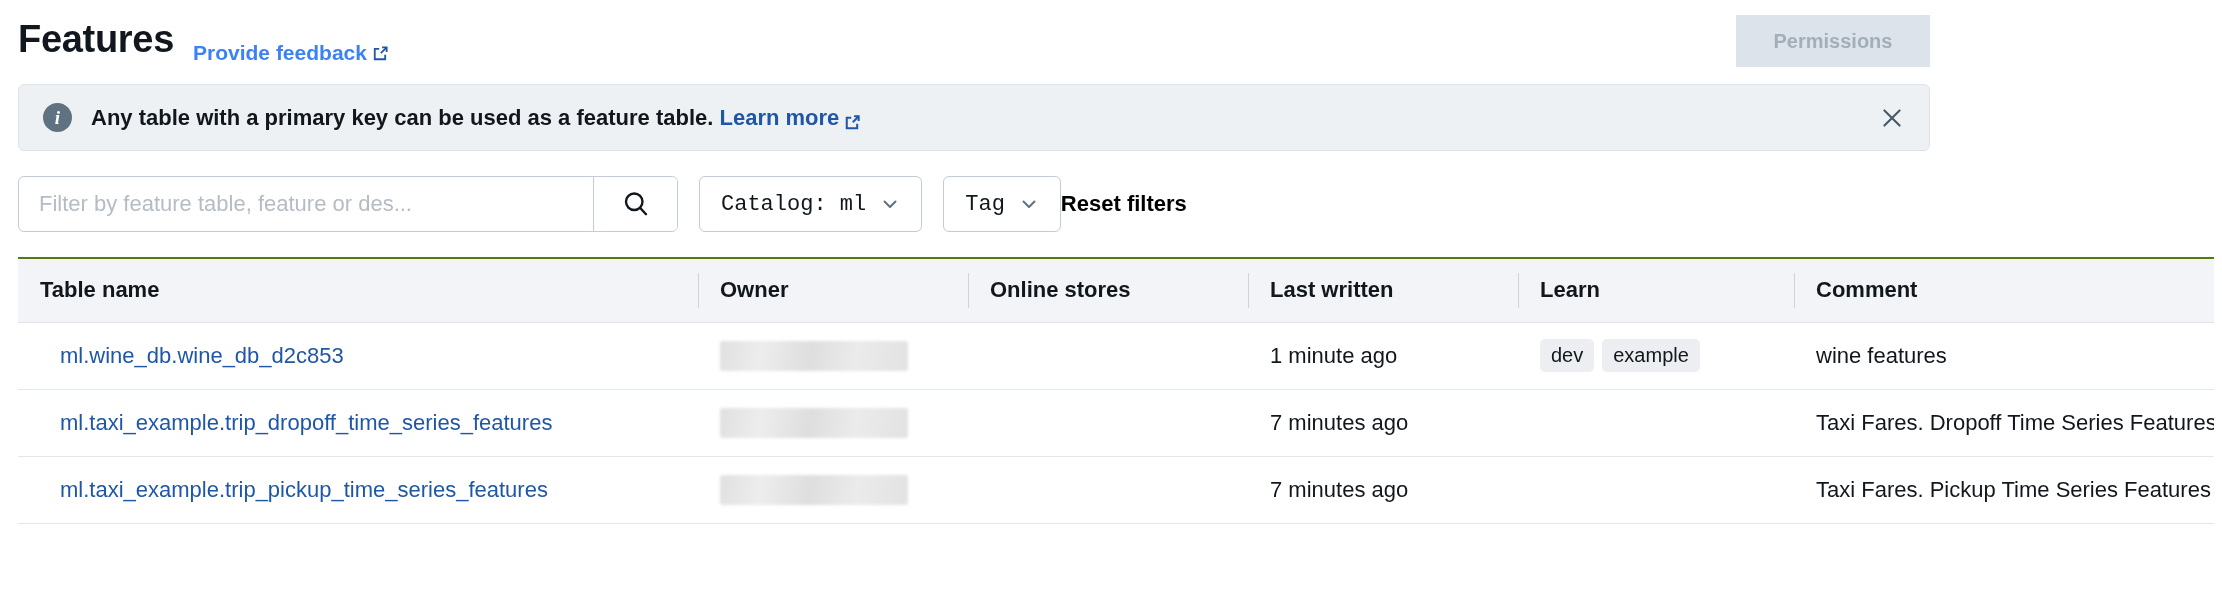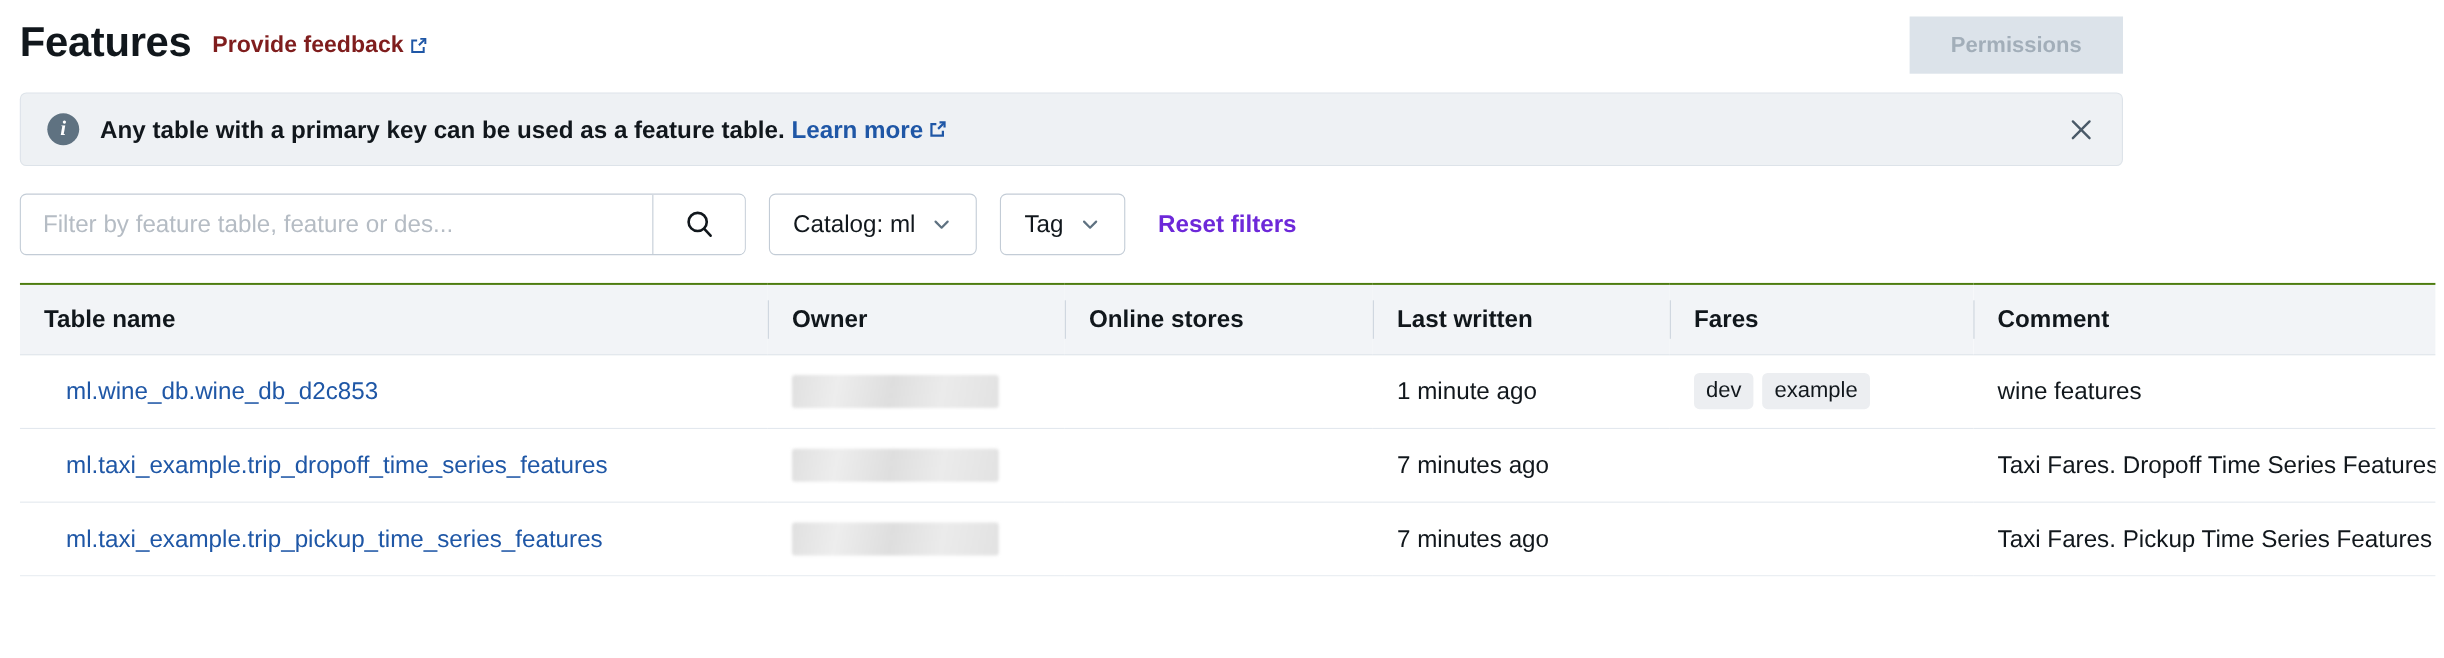--- a/index.html
+++ b/index.html
@@ -17,22 +17,22 @@
   .page-header {
     display: flex; align-items: center;
     height: 78px; padding-left: 2px;
   }
   .page-title {
     font-size: 38px; font-weight: 700; letter-spacing: -0.3px;
     color: #11171c; line-height: 1;
   }
   .feedback-link {
     margin-left: 19px; font-size: 21px; font-weight: 600;
-    color: #7f1d1d; display: inline-flex; align-items: center; gap: 5px;
-    text-decoration: none; cursor: pointer; position: relative; top: 2px;
+    color: #3b82f6; display: inline-flex; align-items: center; gap: 5px;
+    text-decoration: none; cursor: pointer; position: relative; top: 14px;
   }
   .ext-icon { display: inline-block; width: 17px; height: 17px; }
   .ext-icon svg { display: block; width: 17px; height: 17px; }
   .header-spacer { flex: 1; }
   .permissions-btn {
     background: #dce3ea; color: #a2aeb9;
     border: none; border-radius: 0;
     font-family: inherit; font-size: 20px; font-weight: 600;
     padding: 0 24px; height: 52px; min-width: 194px;
     cursor: default; margin-top: 4px; margin-right: 2px;
@@ -55,21 +55,21 @@
     font-size: 19px; font-weight: 700; font-style: italic;
     display: flex; align-items: center; justify-content: center;
     flex: 0 0 29px; font-family: "Liberation Serif", serif;
   }
   .info-text {
     margin-left: 19px; font-size: 22px; font-weight: 700; color: #11171c;
     white-space: nowrap;
   }
   .learn-more {
     color: #1f57a6; font-weight: 700; text-decoration: none;
-    display: inline-flex; align-items: center; gap: 5px; cursor: pointer;
+    display: inline-flex; align-items: flex-end; gap: 5px; cursor: pointer;
   }
   .banner-close {
     position: absolute; right: 22px; top: 50%; transform: translateY(-50%);
     width: 30px; height: 30px; cursor: pointer;
     display: flex; align-items: center; justify-content: center;
     background: none; border: none; padding: 0;
   }
   .banner-close svg { width: 26px; height: 26px; display: block; }
 
   
@@ -94,26 +94,26 @@
     background: #ffffff; cursor: pointer;
     display: flex; align-items: center; justify-content: center; padding: 0;
   }
   .search-btn svg { width: 30px; height: 30px; display: block; }
 
   .dropdown {
     height: 56px; margin-left: 21px;
     border: 1px solid #c3ccd6; border-radius: 6px; background: #fff;
     display: flex; align-items: center; gap: 14px;
     padding: 0 21px; cursor: pointer;
-    font-size: 22px; color: #11171c; font-family: Liberation Sans, sans-serif;
+    font-size: 22px; color: #11171c; font-family: Liberation Mono, monospace;
   }
   .chev { width: 20px; height: 20px; display: block; flex: 0 0 20px; }
   .reset-link {
-    margin-left: 30px; font-size: 22px; font-weight: 700;
-    color: #6d28d9; text-decoration: none; cursor: pointer;
+    font-size: 22px; font-weight: 700;
+    color: #000000; text-decoration: none; cursor: pointer;
   }
 
   
   .table-wrap { margin: 25px 2px 0 2px; width: 2196px; overflow: hidden; position: relative; }
   table.feat { border-collapse: collapse; table-layout: fixed; width: 2324px; }
   table.feat thead th {
     background: #f2f4f7;
     font-size: 22px; font-weight: 700; color: #11171c;
     text-align: left; height: 64px; vertical-align: middle;
     padding: 0 0 0 22px;
@@ -239,21 +239,21 @@
         <col class="c-last">
           <col class="c-tags">
           <col class="c-comment">
       </colgroup>
       <thead>
         <tr>
           <th>Table name</th>
           <th>Owner</th>
           <th>Online stores</th>
           <th>Last written</th>
-          <th>Fares</th>
+          <th>Learn</th>
           <th>Comment</th>
         </tr>
       </thead>
       <tbody>
 
         <tr>
           <td>
             <a class="tbl-link">ml.wine_db.wine_db_d2c853</a>
           </td>
           <td>

